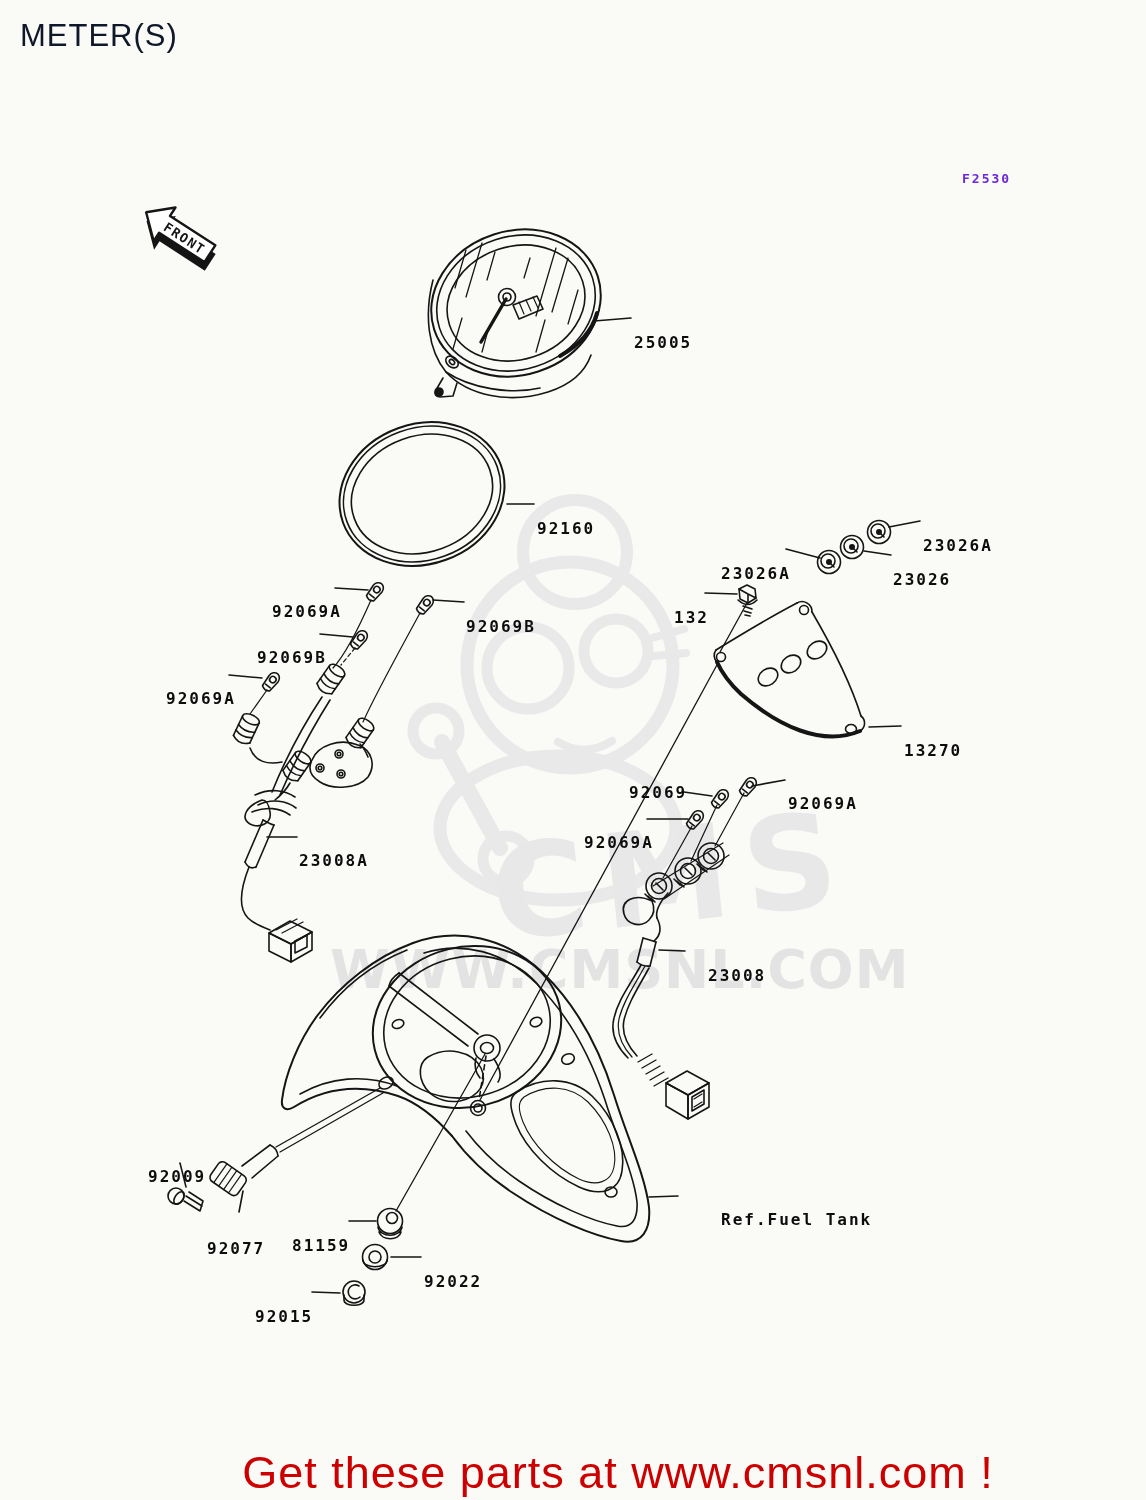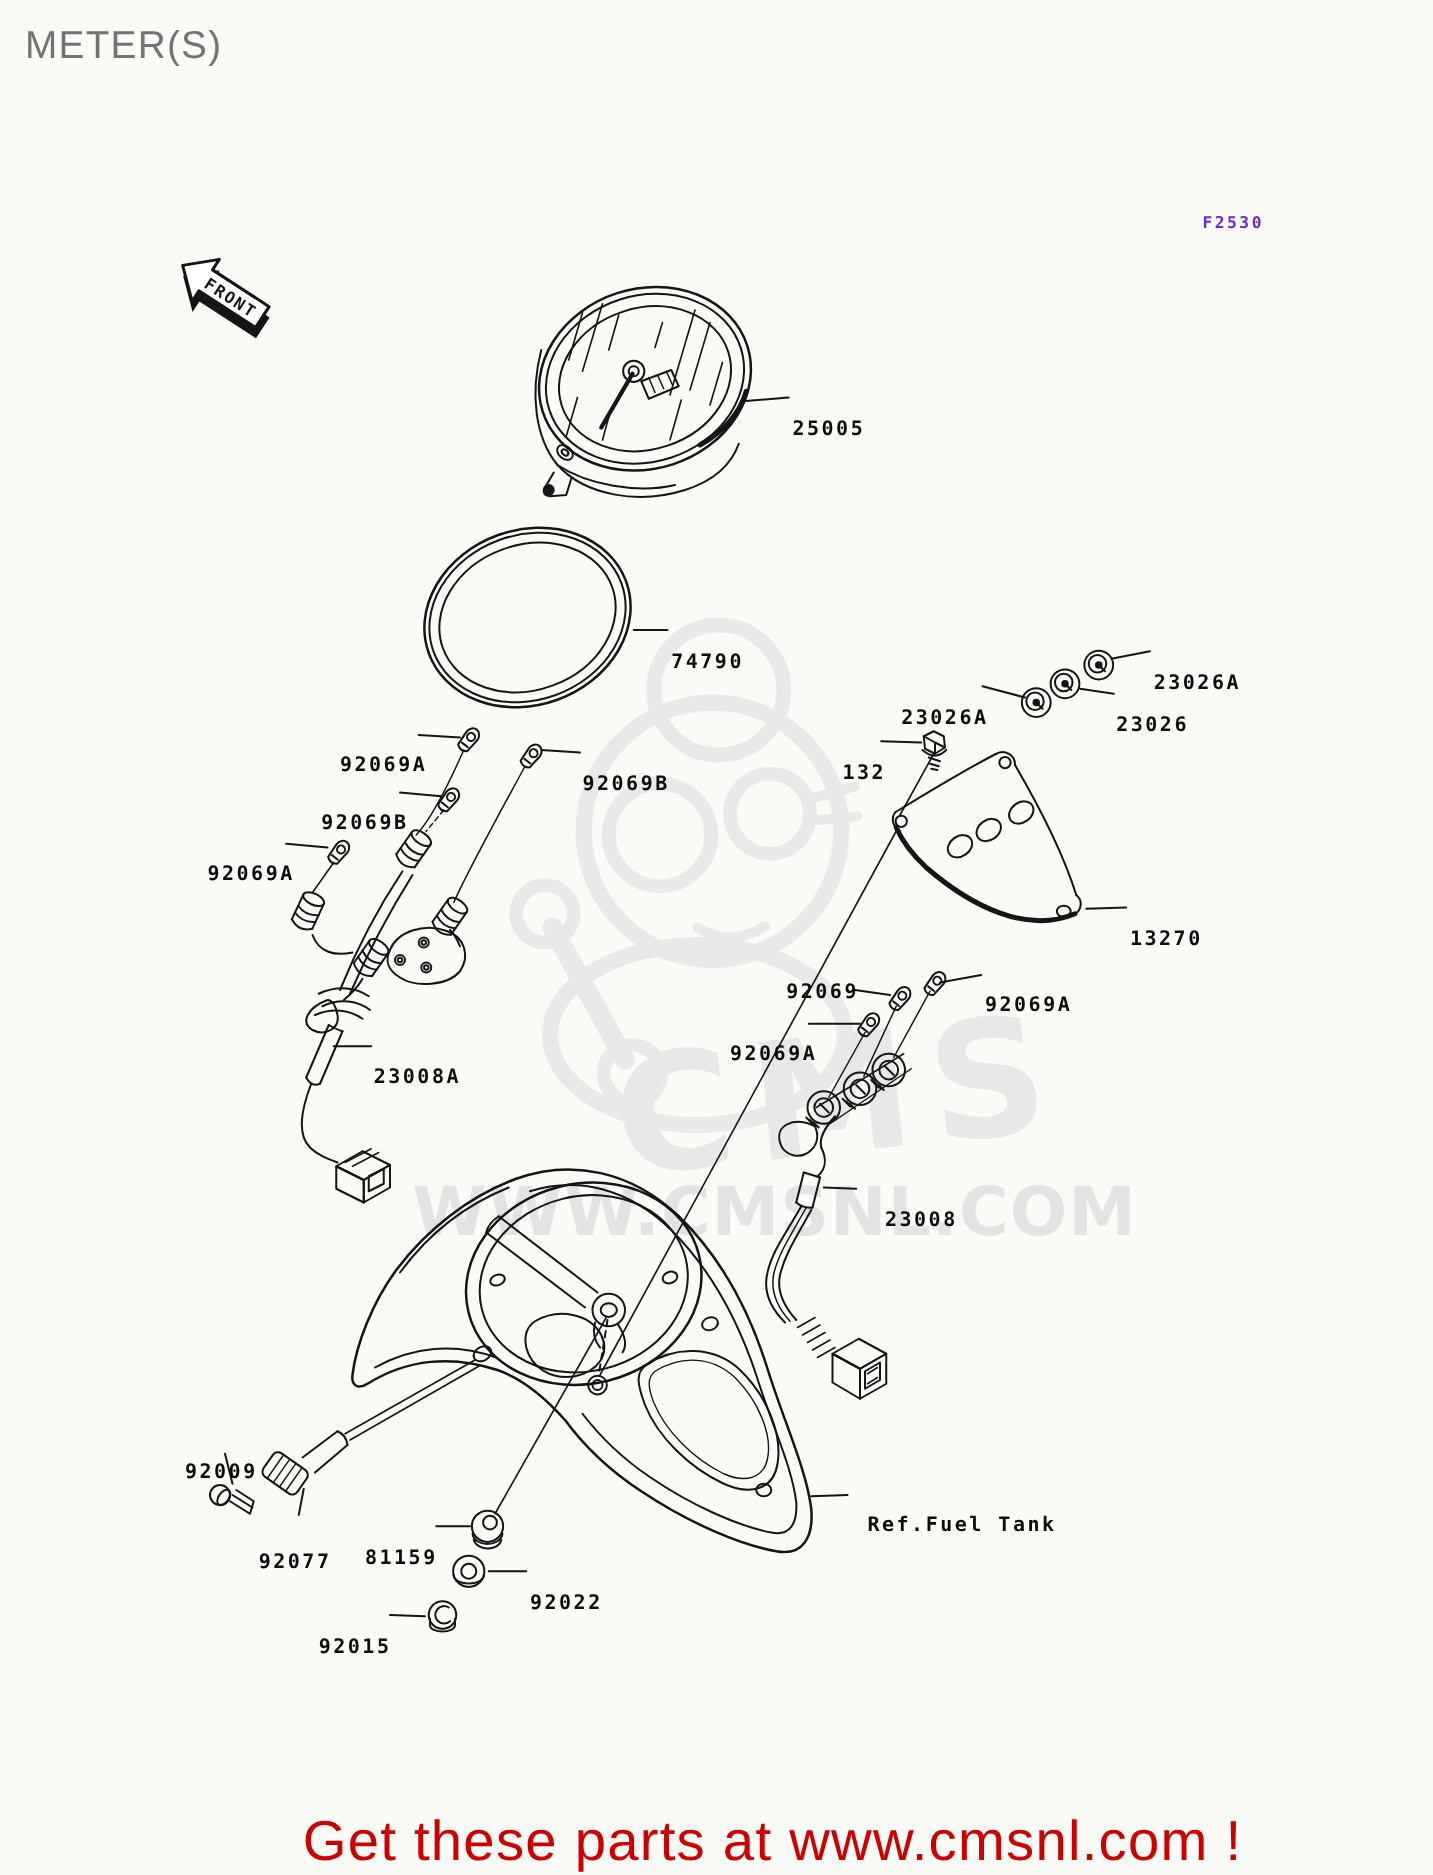--- a/index.html
+++ b/index.html
@@ -8,21 +8,21 @@
     background:#fafaf7;
     font-family:"Liberation Sans", sans-serif;
     position:relative;
     overflow:hidden;
   }
   #stage{position:absolute;left:0;top:0;width:1146px;height:1500px;}
   #art{position:absolute;left:0;top:0;}
   .page-title{
     position:absolute;left:20px;top:18px;
     font:400 31px/36px "Liberation Sans", sans-serif;
-    color:#737373;letter-spacing:1px;
+    color:#0f172a;letter-spacing:1px;
   }
   .diagram-code{
     position:absolute;left:962px;top:171px;
     font:bold 13px/16px "DejaVu Sans Mono", monospace;
     color:#6d28d9;letter-spacing:2px;
   }
   .part-label{
     position:absolute;
     font:bold 16px/20px "DejaVu Sans Mono", monospace;
     color:#0d0d0d;letter-spacing:2px;
@@ -320,36 +320,36 @@
         <path d="M 380 1088 L 276 1147" stroke-width="1.3"></path>
         <path d="M 383 1093 L 280 1152" stroke-width="1.3"></path>
       </g>
     </g>
   </svg>
 
   <div class="page-title">METER(S)</div>
   <div class="diagram-code">F2530</div>
 
   <div class="part-label" style="left:634px;top:318px">25005</div>
-  <div class="part-label" style="left:537px;top:504px">74790</div>
+  <div class="part-label" style="left:537px;top:504px">92160</div>
   <div class="part-label" style="left:923px;top:521px">23026A</div>
   <div class="part-label" style="left:721px;top:549px">23026A</div>
   <div class="part-label" style="left:893px;top:555px">23026</div>
   <div class="part-label" style="left:674px;top:593px">132</div>
   <div class="part-label" style="left:904px;top:726px">13270</div>
   <div class="part-label" style="left:272px;top:587px">92069A</div>
   <div class="part-label" style="left:466px;top:602px">92069B</div>
   <div class="part-label" style="left:257px;top:633px">92069B</div>
   <div class="part-label" style="left:166px;top:674px">92069A</div>
   <div class="part-label" style="left:299px;top:836px">23008A</div>
   <div class="part-label" style="left:788px;top:779px">92069A</div>
   <div class="part-label" style="left:629px;top:768px">92069</div>
   <div class="part-label" style="left:584px;top:818px">92069A</div>
   <div class="part-label" style="left:708px;top:951px">23008</div>
   <div class="part-label" style="left:148px;top:1152px">92009</div>
   <div class="part-label" style="left:207px;top:1224px">92077</div>
   <div class="part-label" style="left:292px;top:1221px">81159</div>
   <div class="part-label" style="left:424px;top:1257px">92022</div>
   <div class="part-label" style="left:255px;top:1292px">92015</div>
-  <div class="part-label" style="left:694px;top:1195px">Ref.Fuel Tank</div>
+  <div class="part-label" style="left:721px;top:1195px">Ref.Fuel Tank</div>
 
   <div class="footer-note">Get these parts at www.cmsnl.com !</div>
 </div>
 
 </body></html>

